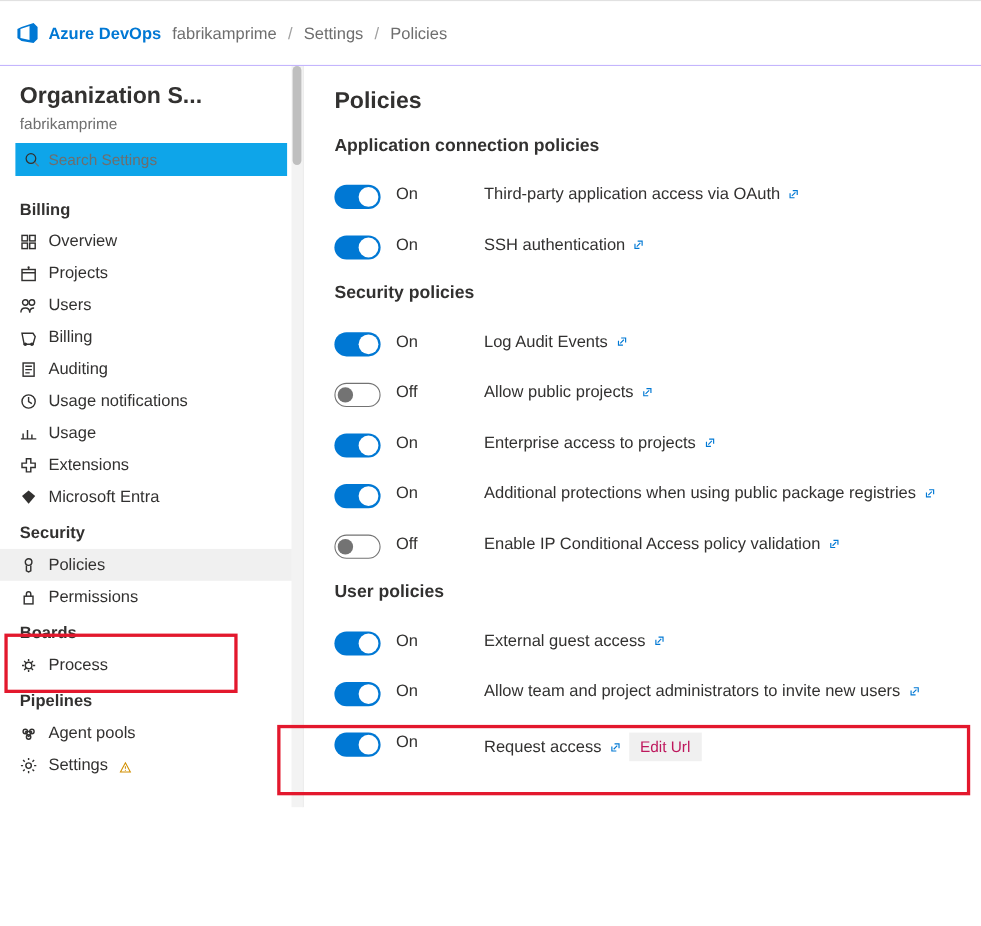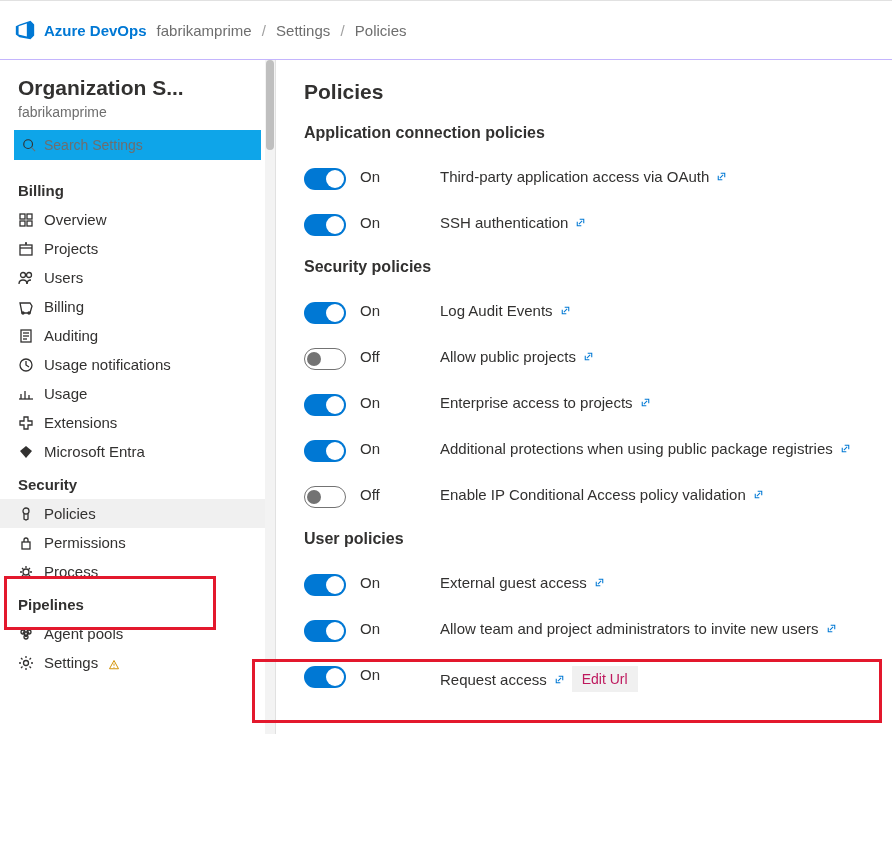--- a/index.html
+++ b/index.html
@@ -157,20 +157,21 @@
           </svg>
           <span>Policies</span>
         </div>
         <div class="nav-item">
           <svg width="16" height="16" viewBox="0 0 16 16" class="icon-stroke">
             <rect x="4" y="7" width="8" height="7"></rect>
             <path d="M6 7V5a2 2 0 0 1 4 0v2"></path>
           </svg>
           <span>Permissions</span>
         </div>
+        <div class="group-hd">Boards</div>
         <div class="nav-item">
           <svg width="16" height="16" viewBox="0 0 16 16" class="icon-stroke">
             <circle cx="8" cy="8" r="3"></circle>
             <path d="M8 2v2M8 12v2M2 8h2M12 8h2M4 4l1.5 1.5M10.5 10.5L12 12M4 12l1.5-1.5M10.5 5.5L12 4"></path>
           </svg>
           <span>Process</span>
         </div>
         <div class="group-hd">Pipelines</div>
         <div class="nav-item">
           <svg width="16" height="16" viewBox="0 0 16 16" class="icon-stroke">

